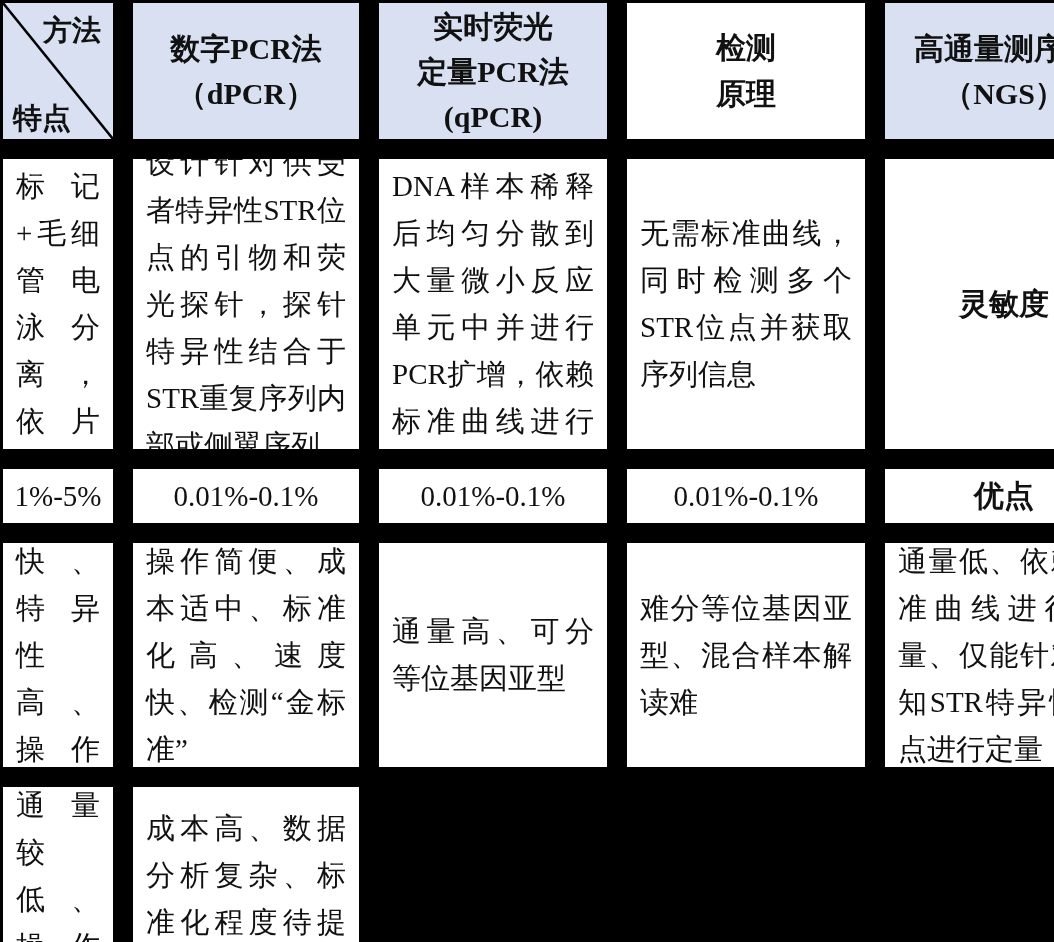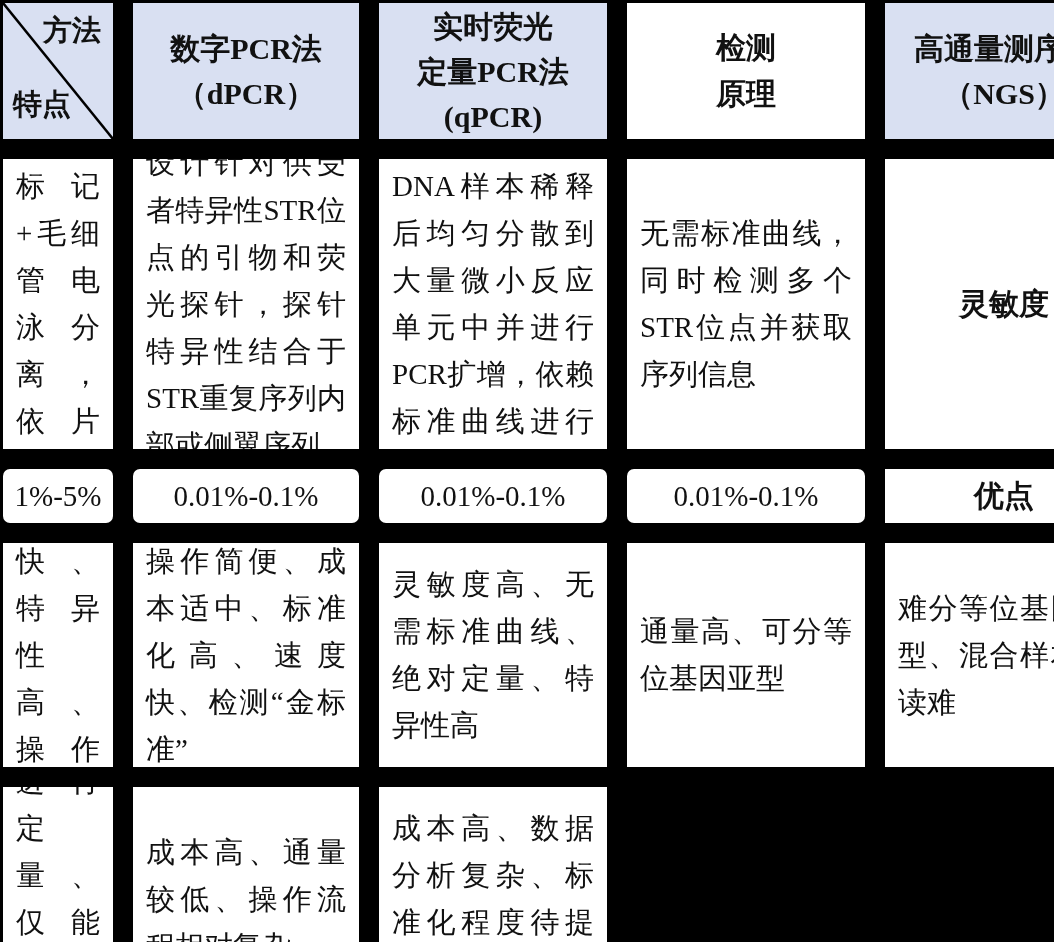--- a/index.html
+++ b/index.html
@@ -28,21 +28,21 @@
     font-weight:bold;font-size:30px;line-height:45px;
     text-align:center;
   }
   .corner{
     background:#d9e0f2;
     position:relative;
     font-weight:bold;font-size:29px;
   }
   .corner svg{position:absolute;left:0;top:0;width:100%;height:100%;}
   .corner .c-top{position:absolute;top:8px;right:12px;}
-  .corner .c-bottom{position:absolute;bottom:14px;left:10px;}
+  .corner .c-bottom{position:absolute;bottom:0;left:10px;}
   
   .rowlabel{
     display:flex;flex-direction:column;
     align-items:center;justify-content:center;
     font-weight:bold;font-size:30px;line-height:46px;
     text-align:center;
   }
   
   .body{
     display:flex;align-items:center;
@@ -51,21 +51,20 @@
   }
   .body .txt{
     width:100%;
     text-align:justify;
     text-align-last:left;
   }
   .center{
     display:flex;align-items:center;justify-content:center;
     font-size:29px;
     text-align:center;
-    border-radius:7px;
   }
 </style>
 </head>
 <body>
 
 <div class="tbl">
 
   <div class="cell corner">
     <svg viewBox="0 0 110 136" preserveAspectRatio="none">
       <line x1="0" y1="0" x2="110" y2="136" stroke="#000" stroke-width="2.5"></line>
@@ -116,23 +115,20 @@
   <div class="cell rowlabel">
     <span>优点</span>
   </div>
   <div class="cell body">
     <div class="txt">速度快、特异性高、操作简便</div>
   </div>
   <div class="cell body">
     <div class="txt">操作简便、成本适中、标准化高、速度快、检测“金标准”</div>
   </div>
   <div class="cell body">
-    <div class="txt">灵敏度高、无需标准曲线、绝对定量、特异性高</div>
-  </div>
-  <div class="cell body">
     <div class="txt">通量高、可分等位基因亚型</div>
   </div>
 
   <div class="cell body">
     <div class="txt">难分等位基因亚型、混合样本解读难</div>
   </div>
   <div class="cell body">
     <div class="txt">通量低、依赖标准曲线进行定量、仅能针对已知STR特异性位点进行定量</div>
   </div>
   <div class="cell body">

